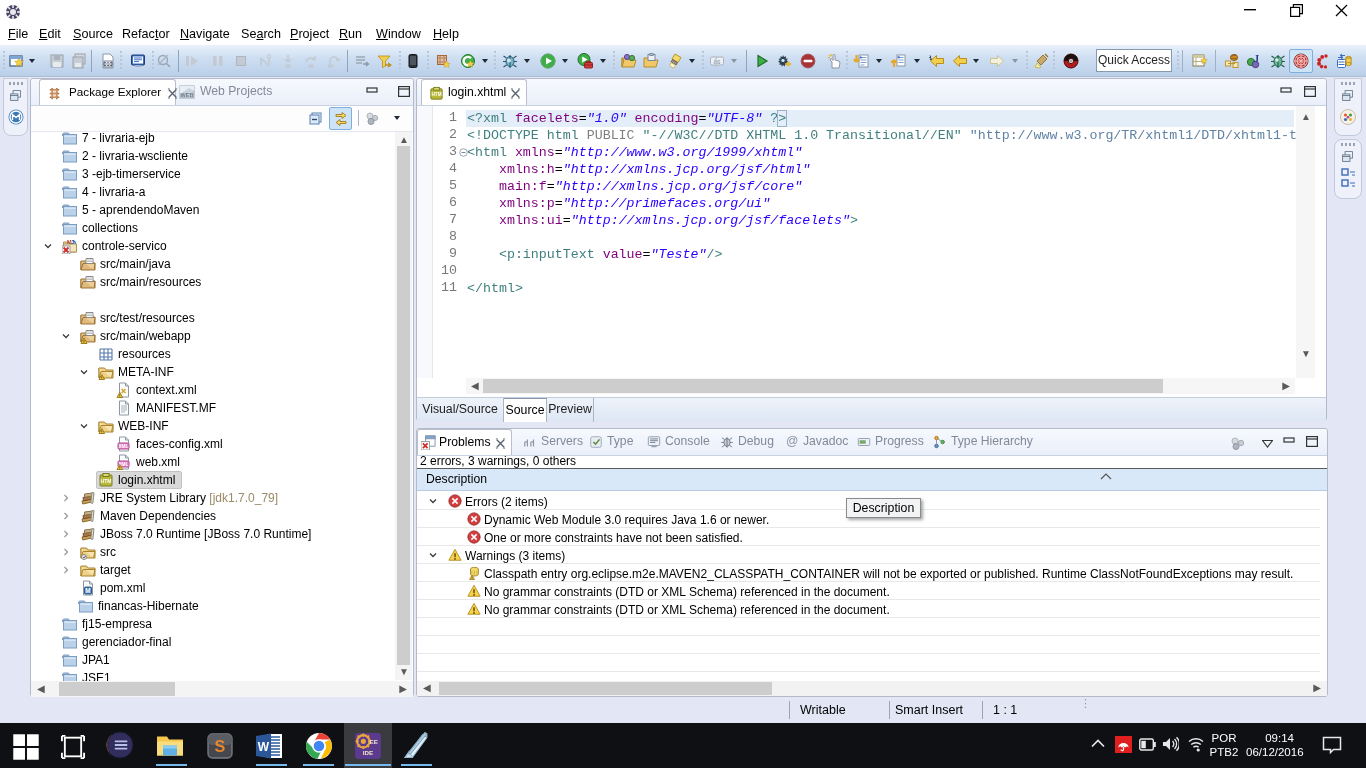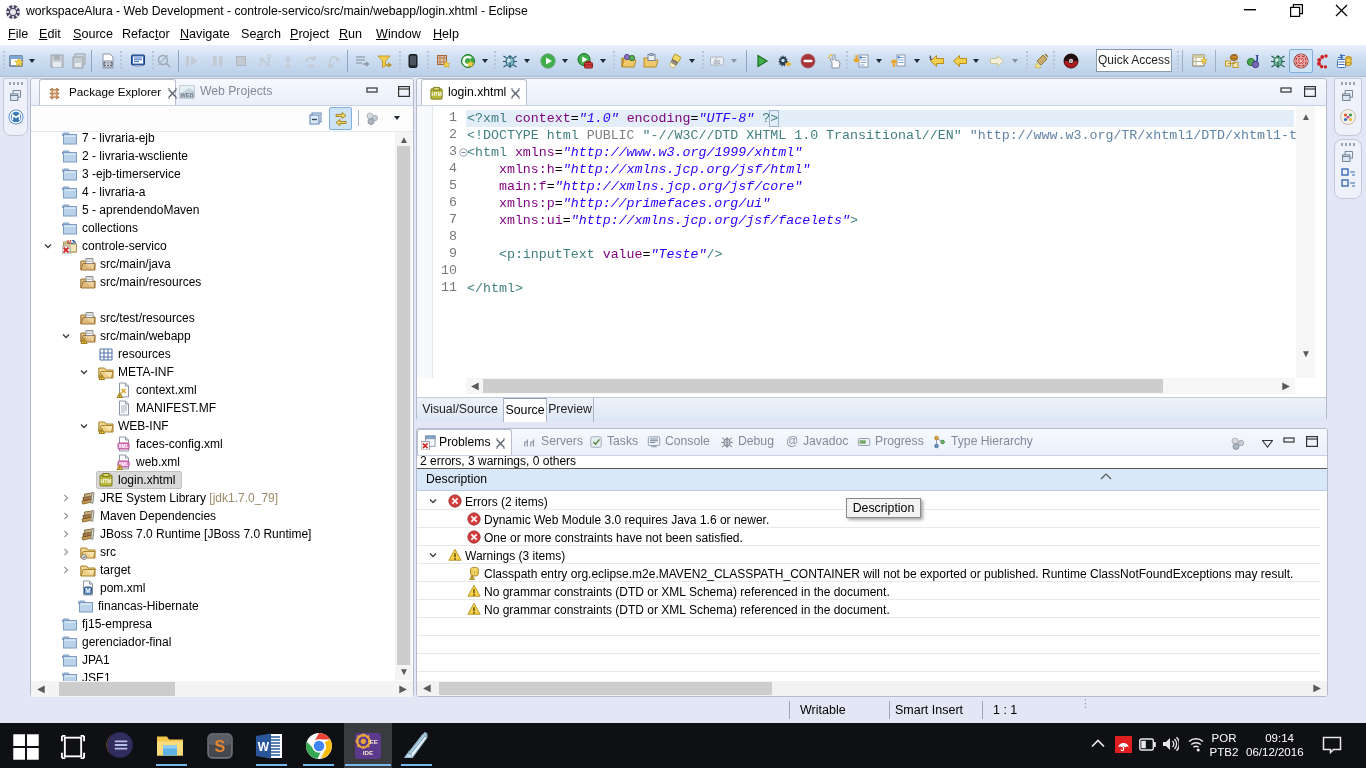--- a/index.html
+++ b/index.html
@@ -74,21 +74,20 @@
         <line x1="8" y1="1" x2="8" y2="4"></line>
         <line x1="8" y1="12" x2="8" y2="15"></line>
         <line x1="1" y1="8" x2="4" y2="8"></line>
         <line x1="12" y1="8" x2="15" y2="8"></line>
         <line x1="3" y1="3" x2="5.2" y2="5.2"></line>
         <line x1="10.8" y1="10.8" x2="13" y2="13"></line>
         <line x1="13" y1="3" x2="10.8" y2="5.2"></line>
         <line x1="3" y1="13" x2="5.2" y2="10.8"></line>
       </g>
     </svg>
-  <span id="titletext">workspaceAlura - Web Development - controle-servico/src/main/webapp/login.xhtml - Eclipse</span>
   <div id="winbtns">
     <svg class="abs" style="left:1244px;top:9px" width="12" height="2">
         <rect width="12" height="1.4" fill="#000"></rect>
       </svg>
     <svg class="abs" style="left:1290px;top:4px" width="13" height="13" viewBox="0 0 13 13" fill="none" stroke="#000" stroke-width="1.2">
         <rect x="0.6" y="3.4" width="9" height="9"></rect>
         <path d="M3.4 3.4 V0.6 H12.4 V9.6 H9.6"></path>
       </svg>
     <svg class="abs" style="left:1335px;top:4px" width="13" height="13" viewBox="0 0 13 13" stroke="#000" stroke-width="1.2">
         <line x1="1" y1="1" x2="12" y2="12"></line>
@@ -775,21 +774,21 @@
     </svg>
   <svg class="minmax" style="left:887px" width="12" height="11" viewBox="0 0 12 11">
       <rect x="0.6" y="0.6" width="10.8" height="9.8" fill="none" stroke="#333" stroke-width="1.2"></rect>
       <line x1="0.6" y1="3" x2="11.4" y2="3" stroke="#333" stroke-width="1.2"></line>
     </svg>
 
   <div class="abs" style="left:0;top:27px;width:879px;height:272px;background:#fff;overflow:hidden">
     <div class="abs" style="left:0;top:0;width:16px;height:272px;background:#f7f9fc;border-right:1px solid #e4e8ee"></div>
     <div class="abs" style="left:49px;top:4px;width:828px;height:17px;background:#e3eef9"></div>
     <div class="lnum" style="left:14px;top:4px">1</div>
-    <div class="cline" style="left:50px;top:4px"><span class="tag">&lt;?xml </span><span class="attr">context</span><span style="color:#000">=</span><span class="val">"1.0"</span> <span class="attr">encoding</span><span style="color:#000">=</span><span class="val">"UTF-8"</span><span class="tag"> ?</span><span class="tag" style="outline:1px solid #9ab2c9">&gt;</span></div>
+    <div class="cline" style="left:50px;top:4px"><span class="tag">&lt;?xml </span><span class="attr">facelets</span><span style="color:#000">=</span><span class="val">"1.0"</span> <span class="attr">encoding</span><span style="color:#000">=</span><span class="val">"UTF-8"</span><span class="tag"> ?</span><span class="tag" style="outline:1px solid #9ab2c9">&gt;</span></div>
     <div class="lnum" style="left:14px;top:21px">2</div>
     <div class="cline" style="left:50px;top:21px"><span class="tag">&lt;!DOCTYPE html</span><span class="docgray"> PUBLIC </span><span class="tag">"-//W3C//DTD XHTML 1.0 Transitional//EN"</span> <span class="docsys">"http://www.w3.org/TR/xhtml1/DTD/xhtml1-transitional.dtd"&gt;</span></div>
     <div class="lnum" style="left:14px;top:38px">3</div>
     <div class="cline" style="left:50px;top:38px"><span class="tag">&lt;html </span><span class="attr">xmlns</span><span style="color:#000">=</span><span class="val">"http://www.w3.org/1999/xhtml"</span></div>
     <div class="lnum" style="left:14px;top:55px">4</div>
     <div class="cline" style="left:50px;top:55px">    <span class="attr">xmlns:h</span><span style="color:#000">=</span><span class="val">"http://xmlns.jcp.org/jsf/html"</span></div>
     <div class="lnum" style="left:14px;top:72px">5</div>
     <div class="cline" style="left:50px;top:72px">    <span class="attr">main:f</span><span style="color:#000">=</span><span class="val">"http://xmlns.jcp.org/jsf/core"</span></div>
     <div class="lnum" style="left:14px;top:89px">6</div>
     <div class="cline" style="left:50px;top:89px">    <span class="attr">xmlns:p</span><span style="color:#000">=</span><span class="val">"http://primefaces.org/ui"</span></div>
@@ -845,21 +844,21 @@
         <path d="M2 13 V8 M5 13 V5 M2 8 c2-1 2 1 3 0" stroke="#8a94a3" stroke-width="1.3" fill="none"></path>
         <path d="M9 13 V8 M12 13 V5 M9 8 c2-1 2 1 3 0" stroke="#8a94a3" stroke-width="1.3" fill="none"></path>
       </svg>
     <span class="abs" style="left:18px;top:5px">Servers</span>
   </div>
   <div class="tab-inactive" style="left:172px;width:60px">
     <svg class="abs" style="left:0;top:6px" width="14" height="14" viewBox="0 0 16 16">
         <rect x="2" y="2" width="12" height="12" rx="2" fill="#e8edf4" stroke="#98a4b4"></rect>
         <path d="M5 8 l2.5 2.5 L12 5" stroke="#5a8a3a" stroke-width="1.8" fill="none"></path>
       </svg>
-    <span class="abs" style="left:18px;top:5px">Tasks</span>
+    <span class="abs" style="left:18px;top:5px">Type</span>
   </div>
   <div class="tab-inactive" style="left:230px;width:72px">
     <svg class="abs" style="left:0;top:6px" width="14" height="14" viewBox="0 0 16 16">
         <rect x="1.5" y="2" width="13" height="10" rx="1" fill="#eef2f8" stroke="#8a96a8"></rect>
         <path d="M3.5 4.5 h9 M3.5 6.5 h9 M3.5 8.5 h6" stroke="#6a7688" stroke-width="1"></path>
         <rect x="5" y="12" width="6" height="2" fill="#98a4b4"></rect>
       </svg>
     <span class="abs" style="left:18px;top:5px">Console</span>
   </div>
   <div class="tab-inactive" style="left:303px;width:64px">

